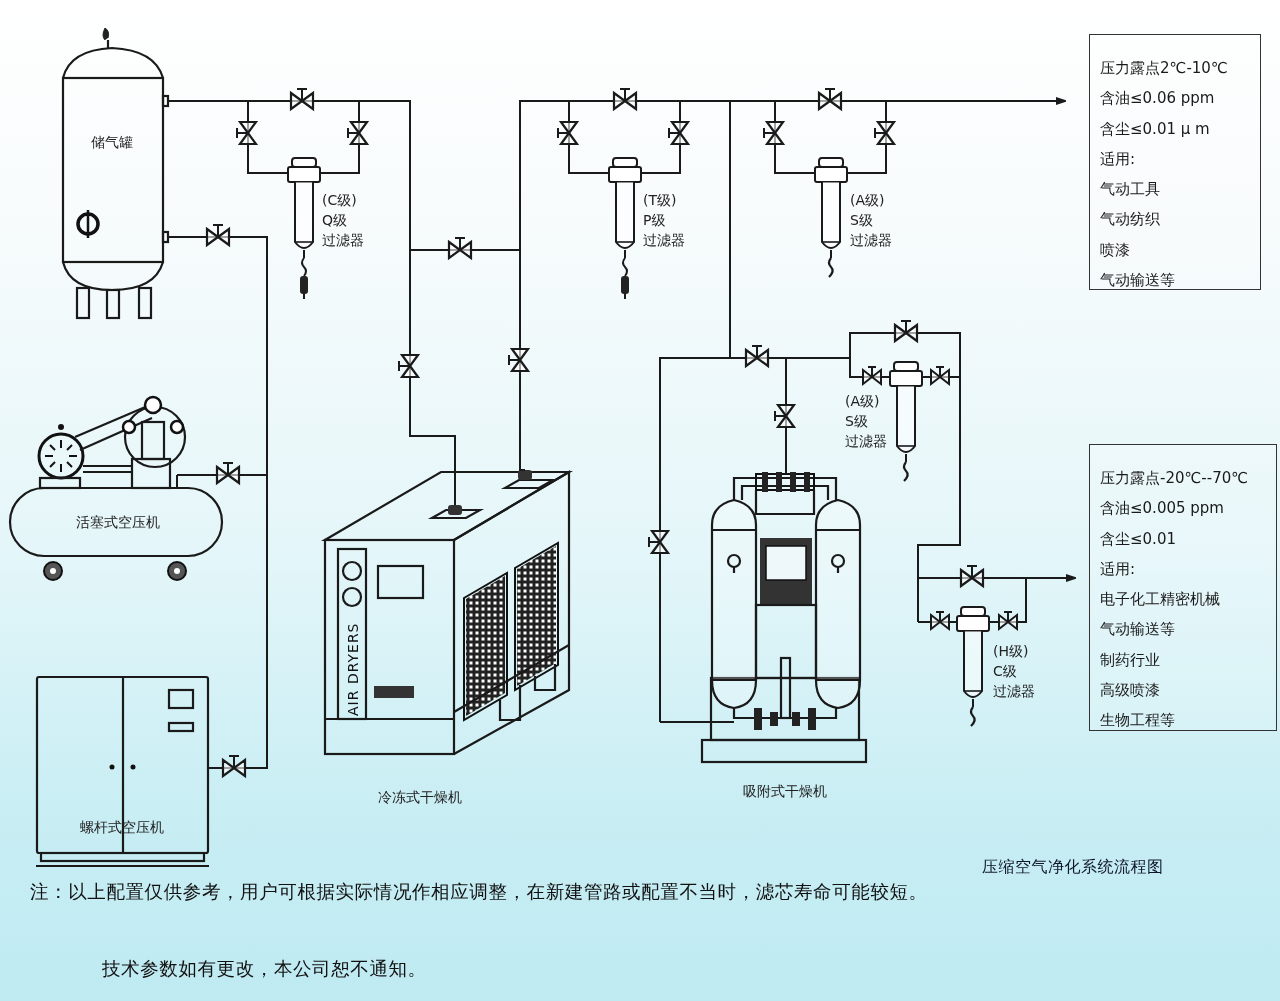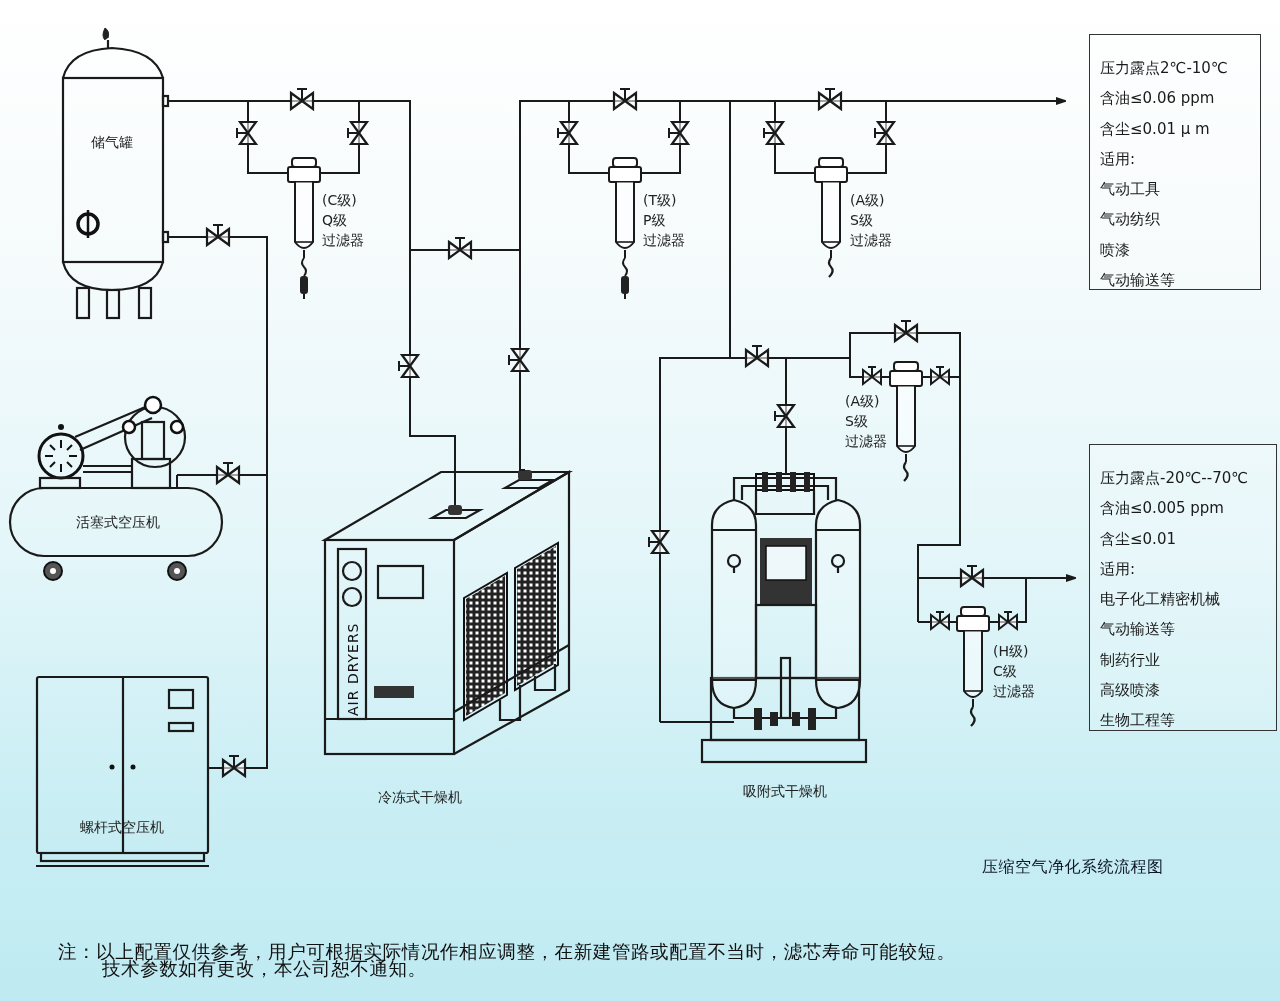--- a/index.html
+++ b/index.html
@@ -314,14 +314,14 @@
   <div>适用:</div>
   <div>电子化工精密机械</div>
   <div>气动输送等</div>
   <div>制药行业</div>
   <div>高级喷漆</div>
   <div>生物工程等</div>
 </div>
 
 <div class="diagram-title">压缩空气净化系统流程图</div>
 
-<div class="note" style="left:30px; top:939px;margin-left:28px;">注：以上配置仅供参考，用户可根据实际情况作相应调整，在新建管路或配置不当时，滤芯寿命可能较短。</div>
+<div class="note" style="left:30px; top:879px;">注：以上配置仅供参考，用户可根据实际情况作相应调整，在新建管路或配置不当时，滤芯寿命可能较短。</div>
 <div class="note" style="left:78px; top:956px;margin-left:24px;">技术参数如有更改，本公司恕不通知。</div>
 
 </body></html>

